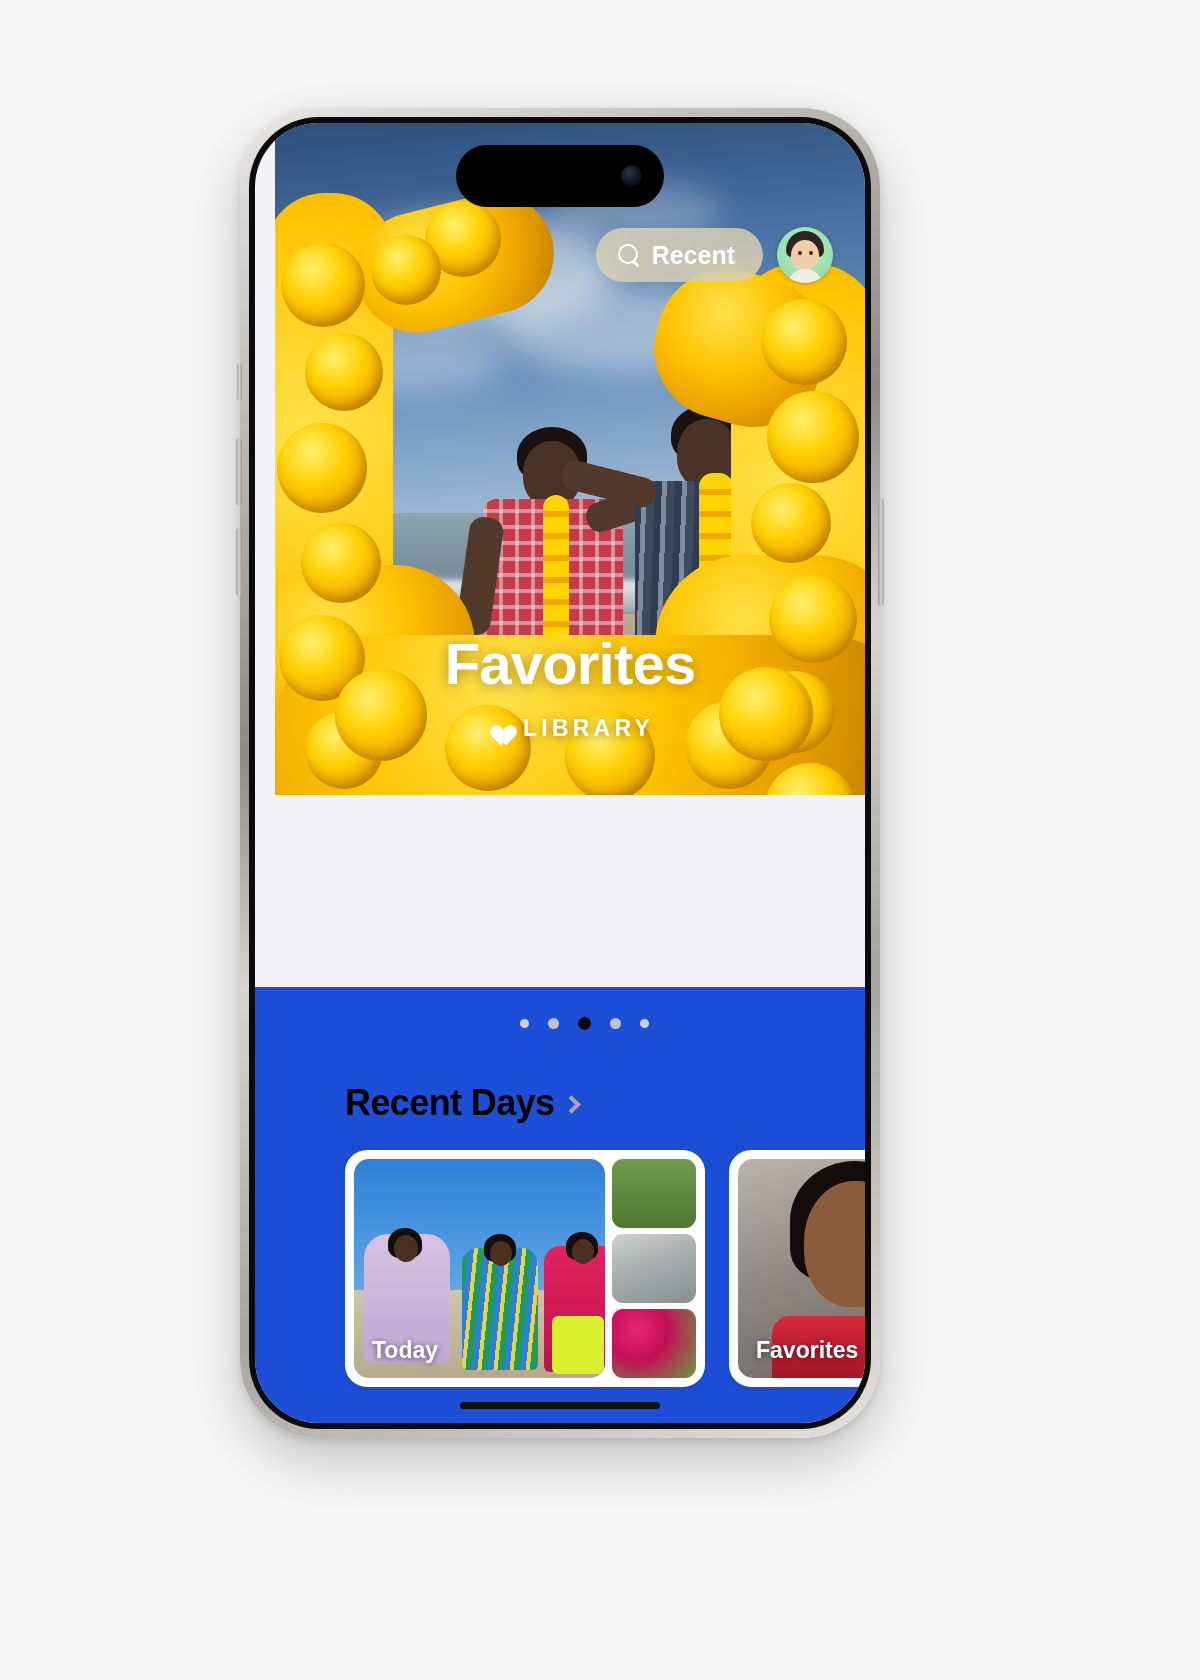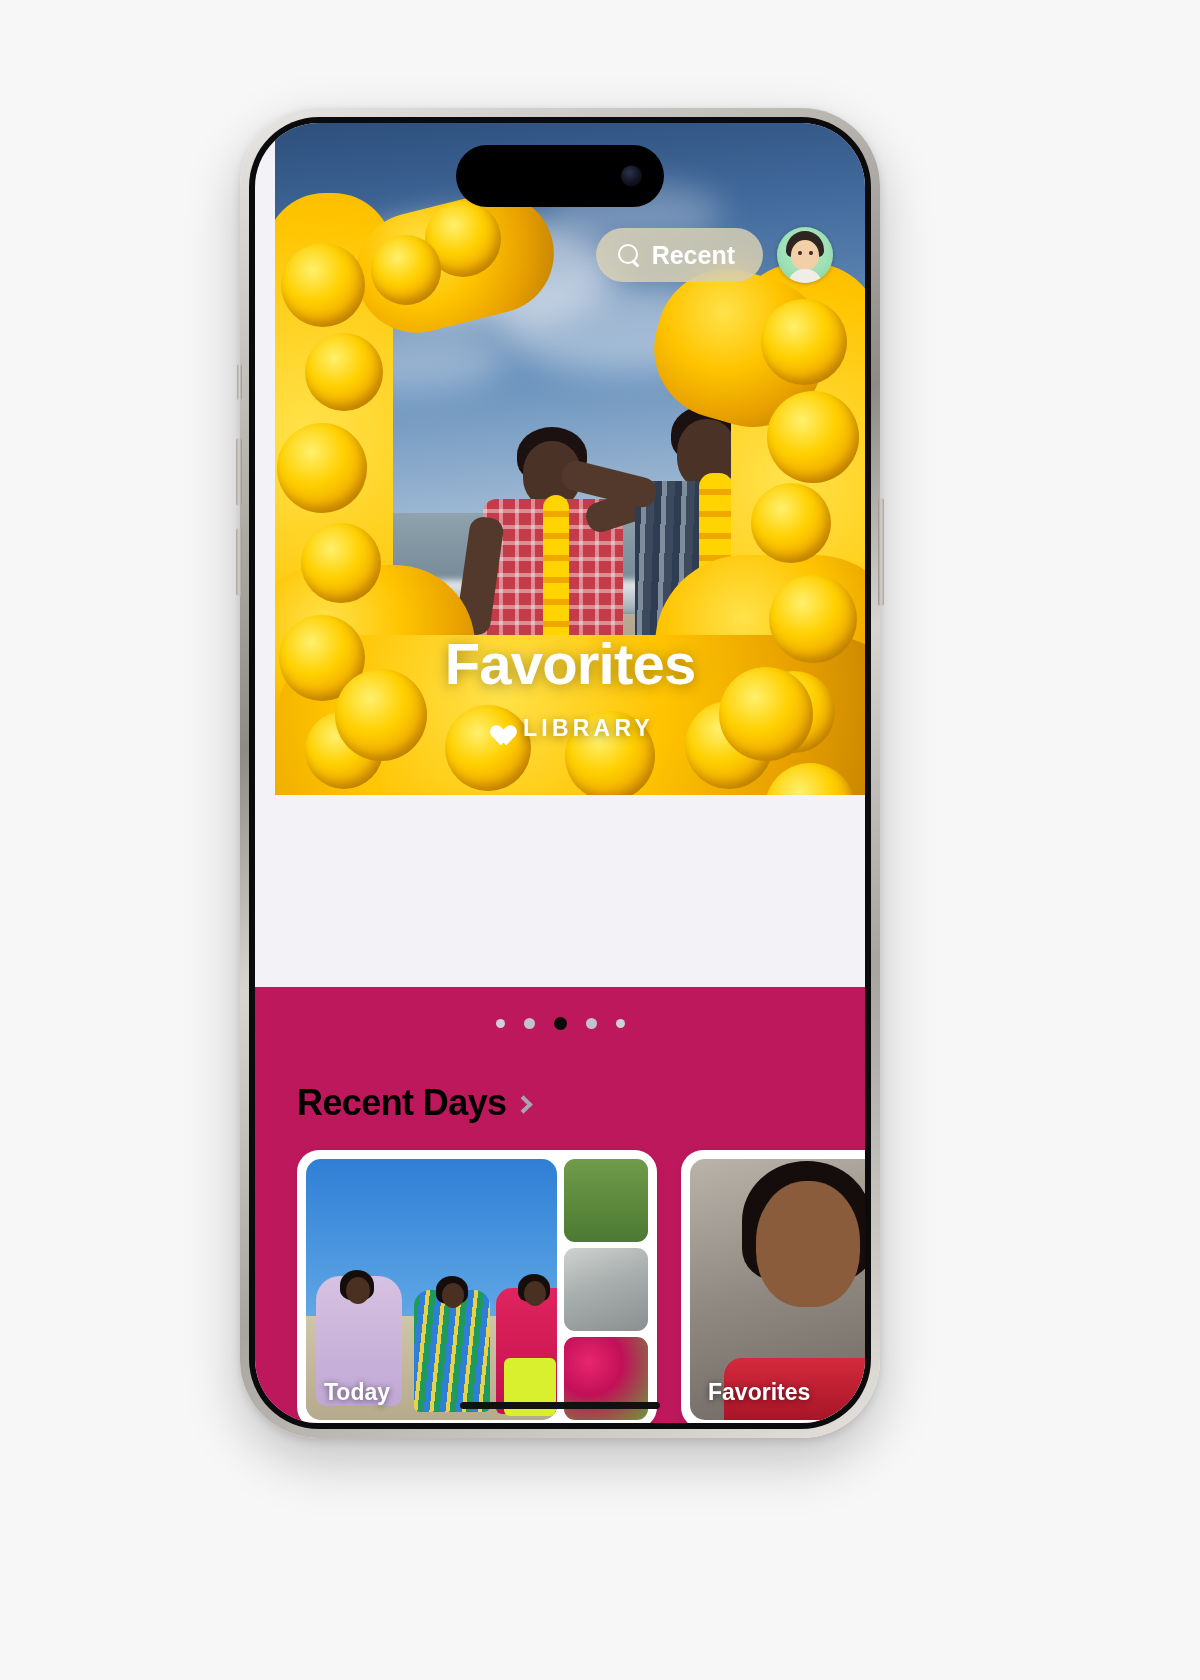--- a/index.html
+++ b/index.html
@@ -141,33 +141,33 @@
     color: #fff; font-size: 23px; font-weight: 700; letter-spacing: 4.2px;
     text-shadow: 0 2px 10px rgba(0,0,0,.4); }
   .heart { width: 24px; height: 22px; position: relative; flex: none; }
   .heart::before, .heart::after { content:""; position:absolute; top:0; width:13px; height:19px;
     background:#fff; border-radius: 13px 13px 0 0; }
   .heart::before { left:11px; transform: rotate(45deg); transform-origin: 0 100%; }
   .heart::after  { left:11px; transform: rotate(-45deg); transform-origin: 100% 100%; }
 
   
   .content { position: absolute; left:0; right:0; top: 864px; bottom: 0;
-    background: #be185d; overflow: hidden; }
+    background: #1d4ed8; overflow: hidden; padding-left: 48px; }
   .dots { display: flex; justify-content: center; align-items: center; gap: 19px; padding-top: 30px; }
   .dot { width: 11px; height: 11px; border-radius: 50%; background: #c2c2c8; cursor: pointer; }
   .dot.sm { width: 9px; height: 9px; background: #cfcfd5; }
   .dot.active { background: #0a0a0a; width: 13px; height: 13px; }
 
   .section-head { display: flex; align-items: center; gap: 10px; padding: 52px 0 0 42px; cursor: pointer; }
   .section-head h2 { font-size: 36px; font-weight: 700; color: #000; letter-spacing: -.6px; }
   .chev { width: 13px; height: 13px; border-right: 4.5px solid #a6a6ad; border-top: 4.5px solid #a6a6ad;
     transform: rotate(45deg); margin-top: 2px; }
 
   .cards-row { display: flex; gap: 24px; padding: 26px 0 0 42px; }
-  .day-card { position: relative; width: 360px; height: 279px; border-radius: 22px;
+  .day-card { position: relative; width: 360px; height: 237px; border-radius: 22px;
     background: #fff; padding: 9px; flex: none; cursor: pointer;
     box-shadow: 0 2px 9px rgba(0,0,0,.08); display: flex; gap: 7px; }
   .day-card.solo { width: 255px; padding: 9px; }
   .card-main { position: relative; flex: 1; border-radius: 15px; overflow: hidden; }
   .card-side { width: 84px; display: flex; flex-direction: column; gap: 6px; }
   .card-thumb { flex: 1; border-radius: 11px; overflow: hidden; position: relative; }
   .card-label { position: absolute; left: 18px; bottom: 14px; color: #fff;
     font-size: 23px; font-weight: 600; text-shadow: 0 1px 6px rgba(0,0,0,.55); z-index: 5; }
 
   

